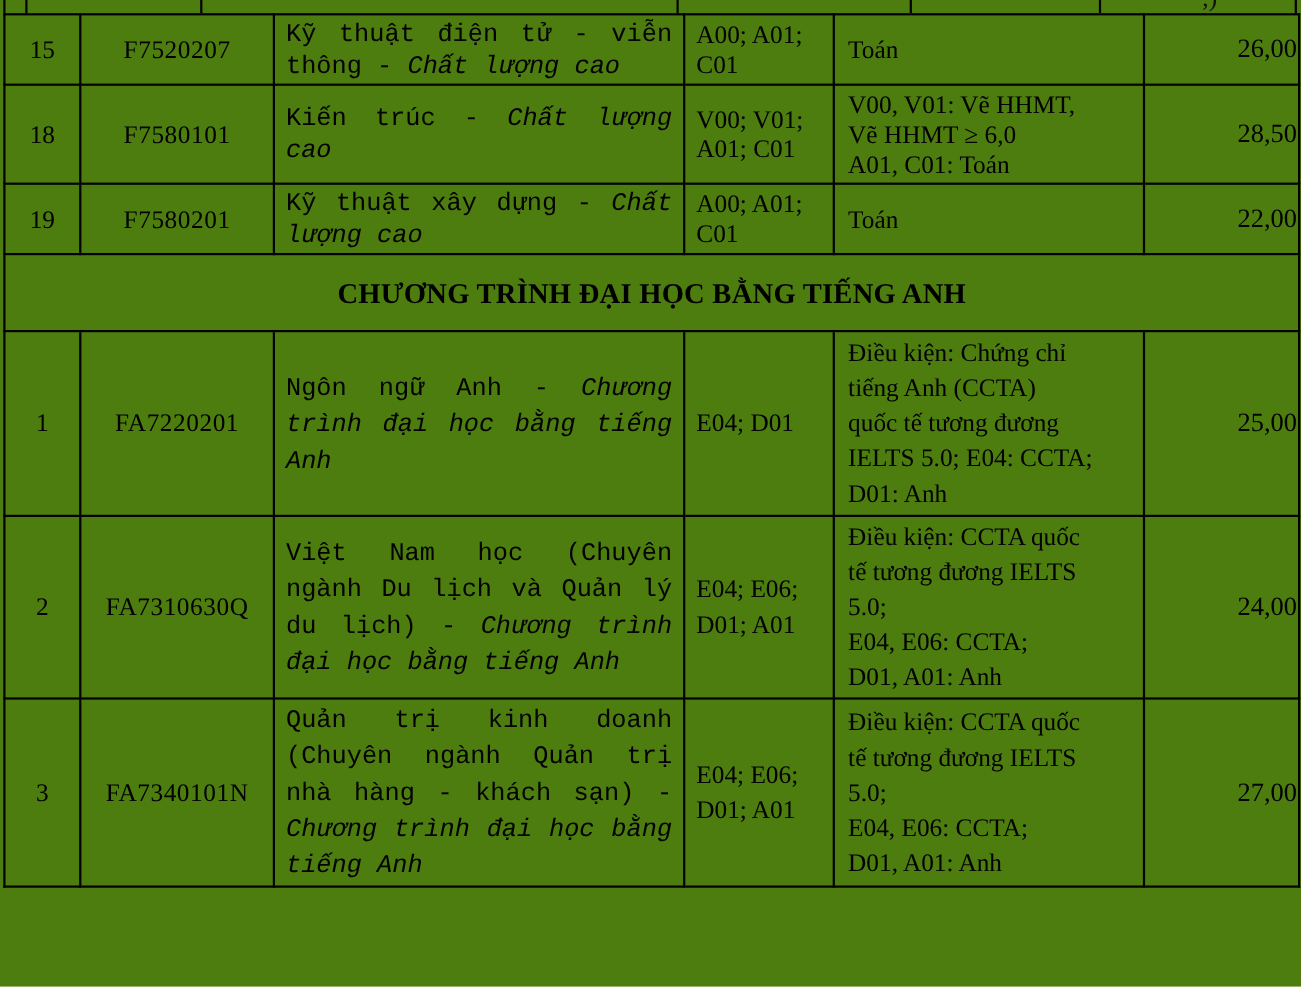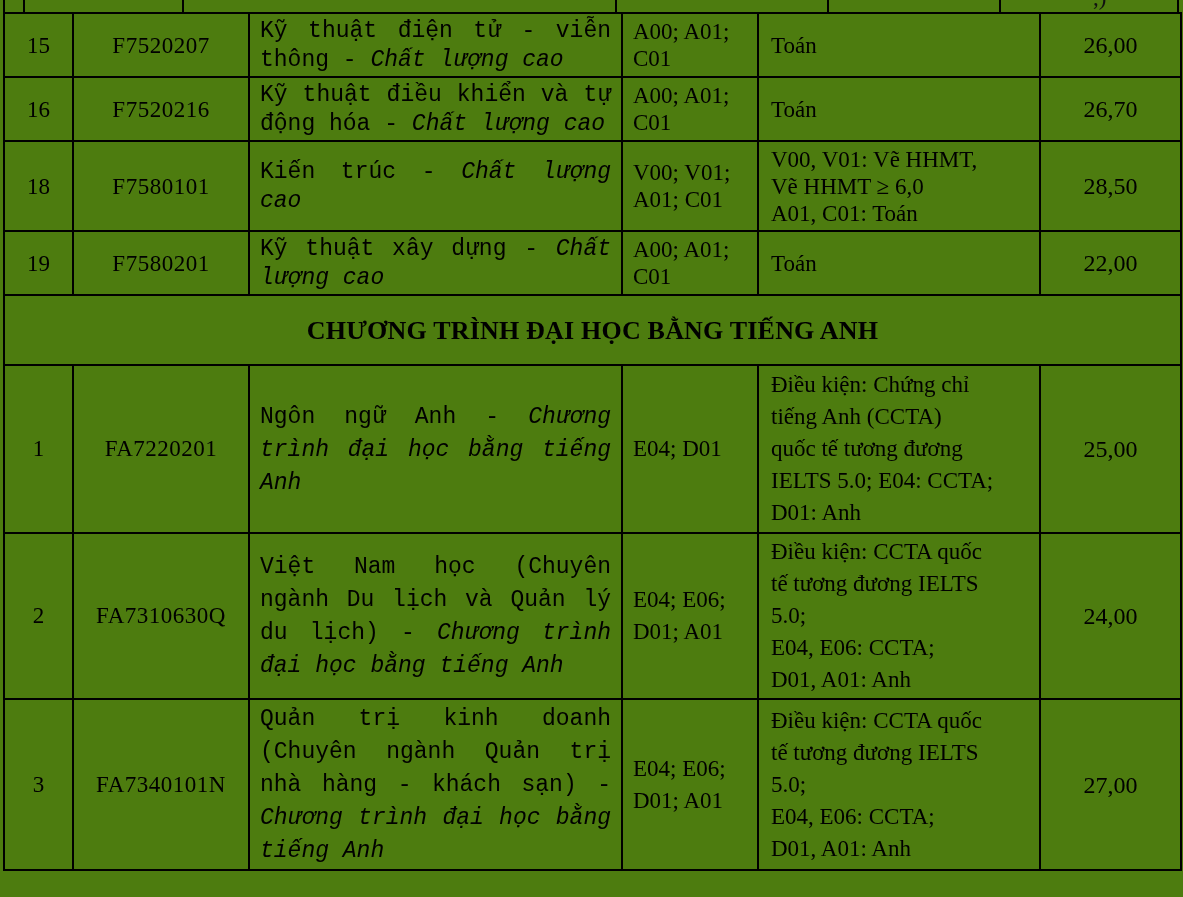--- a/index.html
+++ b/index.html
@@ -21,21 +21,21 @@
   td{border:2px solid #000;vertical-align:middle;font-size:23px;overflow:hidden;}
   .s1 td{line-height:27px;}
   .s2 td{line-height:32px;}
   td.c-stt{text-align:center;}
   td.c-code{text-align:center;letter-spacing:.5px;margin-top:30px;}
   td.c-name{text-align:justify;padding:2px 10px;}
   td.c-name .it, td.c-name .norm{font-size:23px;font-family:Liberation Mono, monospace;}
   .it{font-style:italic;}
   td.c-combo{padding:2px 4px 2px 10px;white-space:pre-line;}
   td.c-subj{padding:2px 6px 2px 12px;white-space:pre-line;}
-  td.c-score{text-align:center;font-size:24px;}
+  td.c-score{text-align:right;font-size:24px;}
   tr.section-hdr td{
     text-align:center;font-weight:700;font-size:26px;
     padding:4px 0;letter-spacing:.2px;
   }
   
   tr.h53{height:53px;} tr.h61{height:61px;} tr.h62{height:62px;}
   tr.h90{height:90px;} tr.h54{height:54px;padding-left:42px;} tr.h70{height:70px;}
   tr.h168{height:168px;} tr.h166{height:166px;} tr.h145{height:145px;}
 </style>
 </head>
@@ -66,29 +66,20 @@
 
     <tbody class="s1">
       <tr class="h53">
         <td class="c-stt">15</td>
         <td class="c-code">F7520207</td>
         <td class="c-name"><span class="norm">Kỹ thuật điện tử - viễn thông - </span><span class="it">Chất lượng cao</span></td>
         <td class="c-combo">A00; A01;
 C01</td>
         <td class="c-subj">Toán</td>
         <td class="c-score">26,00</td>
-      </tr>
-      <tr class="h61">
-        <td class="c-stt">16</td>
-        <td class="c-code">F7520216</td>
-        <td class="c-name"><span class="norm">Kỹ thuật điều khiển và tự động hóa - </span><span class="it">Chất lượng cao</span></td>
-        <td class="c-combo">A00; A01;
-C01</td>
-        <td class="c-subj">Toán</td>
-        <td class="c-score">26,70</td>
       </tr>
       <tr class="h90">
         <td class="c-stt">18</td>
         <td class="c-code">F7580101</td>
         <td class="c-name"><span class="norm">Kiến trúc - </span><span class="it">Chất lượng cao</span></td>
         <td class="c-combo">V00; V01;
 A01; C01</td>
         <td class="c-subj">V00, V01: Vẽ HHMT,
 Vẽ HHMT ≥ 6,0
 A01, C01: Toán</td>

